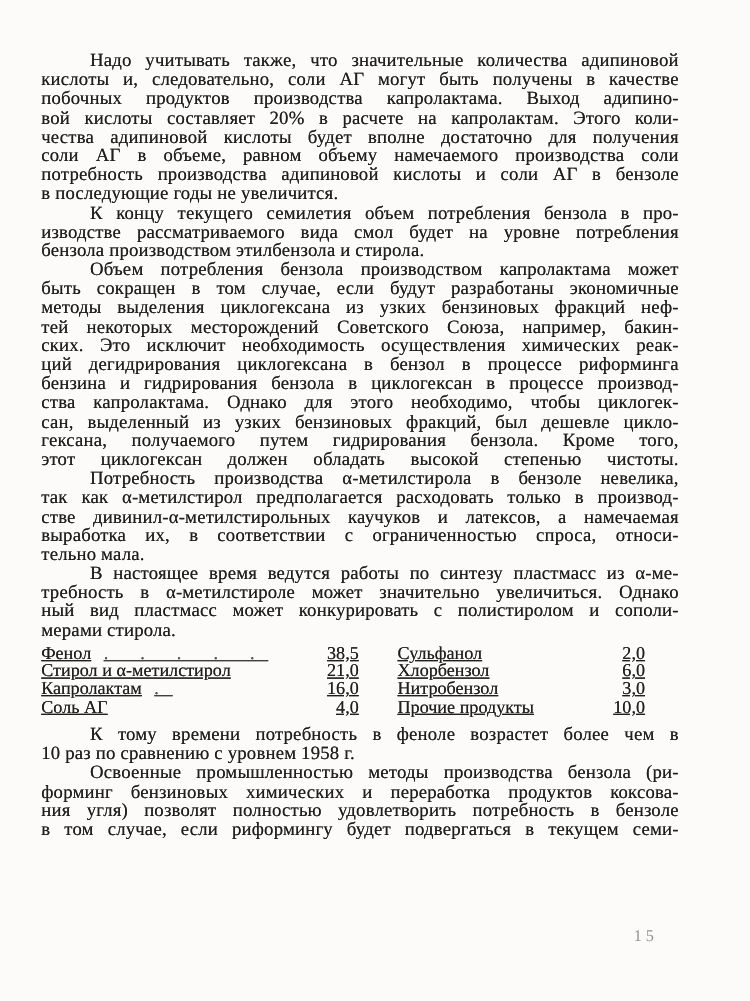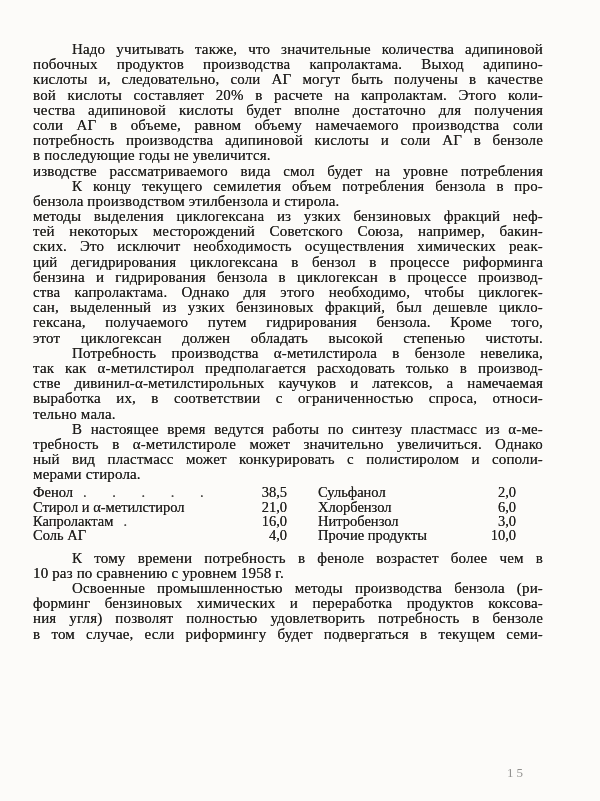--- a/index.html
+++ b/index.html
@@ -34,67 +34,70 @@
   .ln.end { text-align-last: left; }
   
   .ptable { margin: 3px 0 8px 0; }
   .trow {
     display: flex;
     align-items: center;
     font-size: 14.5px;
     line-height: 14.3px;
     height: 14.3px;
     text-shadow: 0 0 0.5px rgba(32,31,29,0.85);
+    text-decoration: underline;
   }
   .tleft { width: 254px; display: flex; align-items: baseline; }
   .tright { flex: 1; display: flex; align-items: baseline; margin-left: 31px; padding-right: 27px; box-sizing: border-box; }
   .tlabel { white-space: nowrap; }
   .tdots {
     flex: 1;
     overflow: hidden;
     white-space: nowrap;
     padding: 0 10px;
     letter-spacing: 11px;
     color: #35332f;
     opacity: 0.85;
   }
   .tspacer { flex: 1; }
   .tval { min-width: 40px; text-align: right; white-space: nowrap; }
   
   .pagenum {
     position: absolute;
-    right: 68px; bottom: 20px;
+    right: 68px; bottom: 44px;
     font-size: 13px;
     letter-spacing: 3px;
     color: #3a3a38;
     opacity: 0.55;
     filter: blur(0.3px);
   }
 </style>
 </head>
 <body>
 
 <div class="sheet">
   <div class="content" id="content">
       <div class="para">
         <div class="ln first">Надо учитывать также, что значительные количества адипиновой</div>
+        <div class="ln">кислоты и, следовательно, соли АГ могут быть получены в качестве</div>
         <div class="ln">побочных продуктов производства капролактама. Выход адипино-</div>
-        <div class="ln">кислоты и, следовательно, соли АГ могут быть получены в качестве</div>
         <div class="ln">вой кислоты составляет 20% в расчете на капролактам. Этого коли-</div>
         <div class="ln">чества адипиновой кислоты будет вполне достаточно для получения</div>
         <div class="ln">соли АГ в объеме, равном объему намечаемого производства соли</div>
         <div class="ln">потребность производства адипиновой кислоты и соли АГ в бензоле</div>
         <div class="ln end">в последующие годы не увеличится.</div>
       </div>
       <div class="para">
+        <div class="ln first">К концу текущего семилетия объем потребления бензола в про-</div>
         <div class="ln">изводстве рассматриваемого вида смол будет на уровне потребления</div>
-        <div class="ln first">К концу текущего семилетия объем потребления бензола в про-</div>
         <div class="ln end">бензола производством этилбензола и стирола.</div>
       </div>
       <div class="para">
+        <div class="ln first">Объем потребления бензола производством капролактама может</div>
+        <div class="ln">быть сокращен в том случае, если будут разработаны экономичные</div>
         <div class="ln">методы выделения циклогексана из узких бензиновых фракций неф-</div>
         <div class="ln">тей некоторых месторождений Советского Союза, например, бакин-</div>
         <div class="ln">ских. Это исключит необходимость осуществления химических реак-</div>
         <div class="ln">ций дегидрирования циклогексана в бензол в процессе риформинга</div>
         <div class="ln">бензина и гидрирования бензола в циклогексан в процессе производ-</div>
         <div class="ln">ства капролактама. Однако для этого необходимо, чтобы циклогек-</div>
         <div class="ln">сан, выделенный из узких бензиновых фракций, был дешевле цикло-</div>
         <div class="ln">гексана, получаемого путем гидрирования бензола. Кроме того,</div>
         <div class="ln">этот циклогексан должен обладать высокой степенью чистоты.</div>
       </div>

